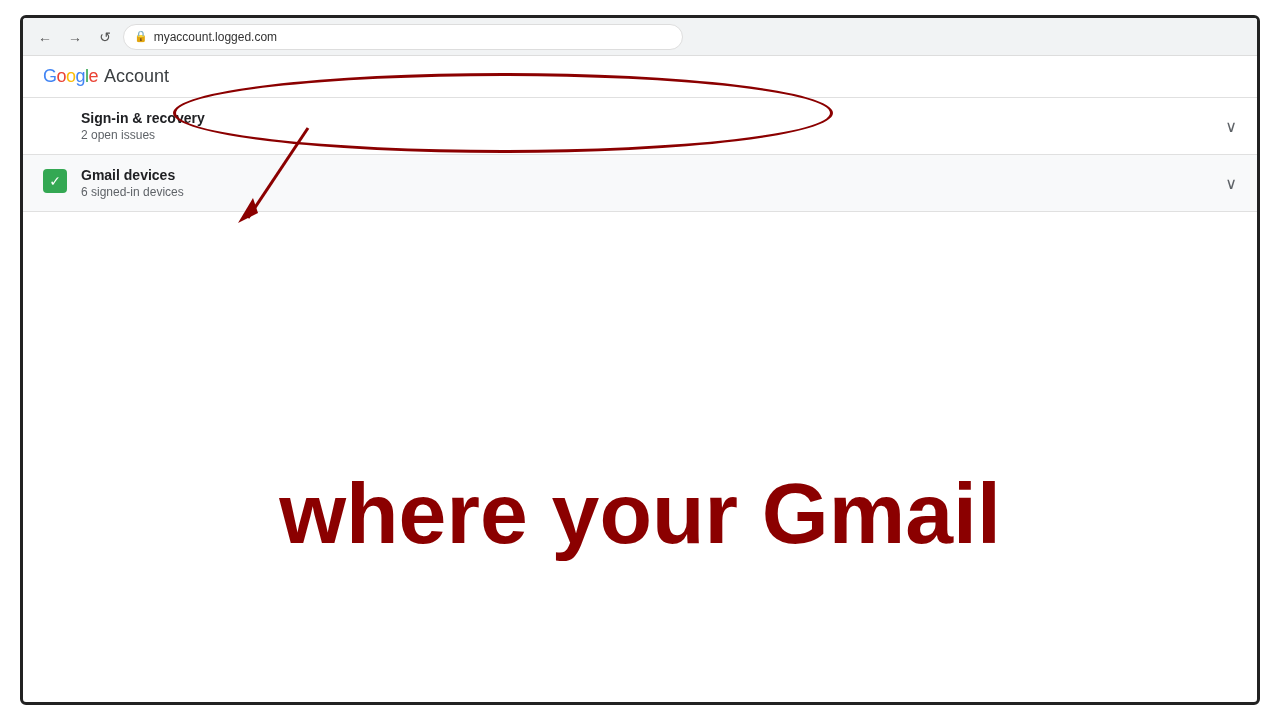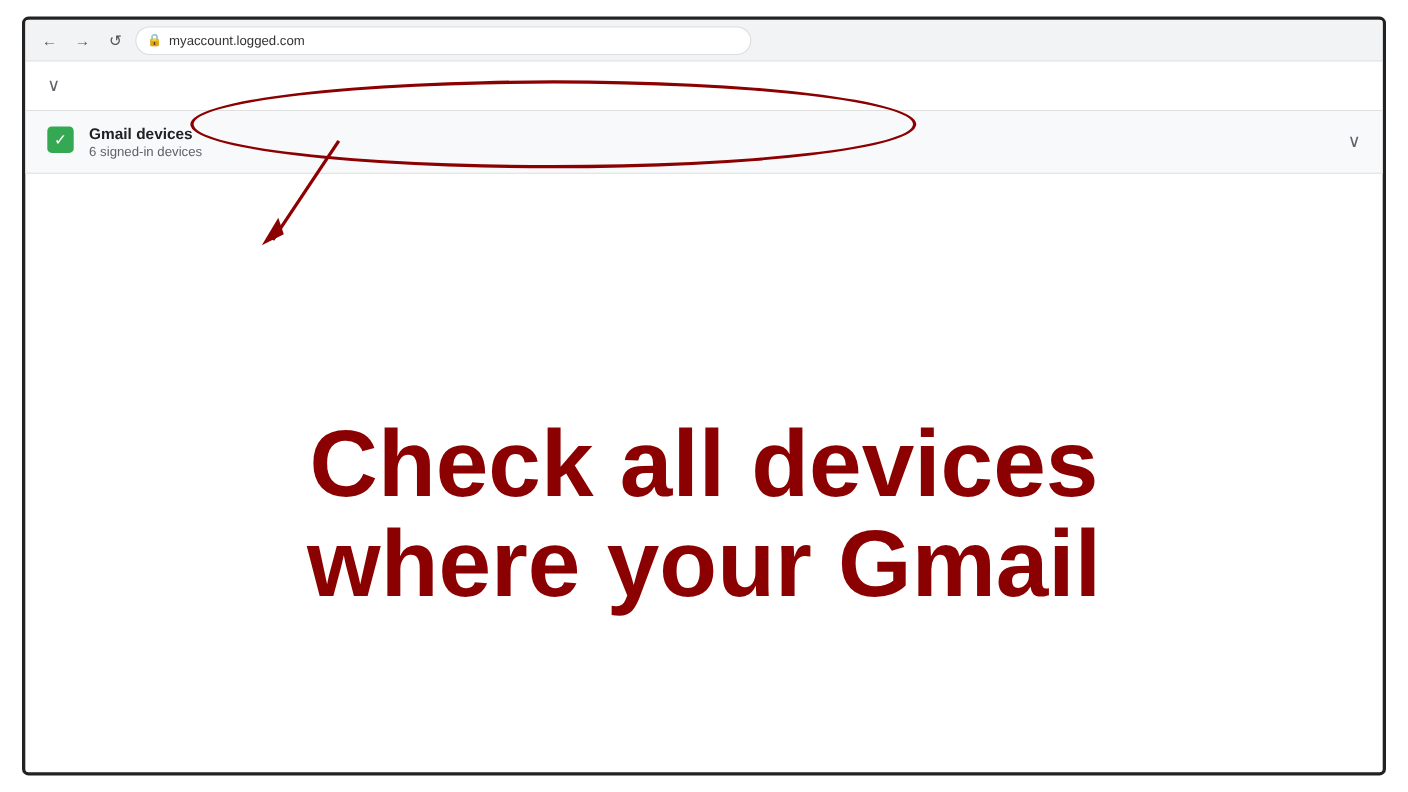--- a/index.html
+++ b/index.html
@@ -207,22 +207,35 @@
     <div class="browser-chrome">
       <button class="nav-btn">←</button>
       <button class="nav-btn">→</button>
       <button class="nav-btn">↺</button>
       <div class="address-bar">
         <span class="lock-icon">🔒</span>
         <span>myaccount.logged.com</span>
       </div>
     </div>
 
+    <div class="google-account-header">
+      <span class="google-logo">
+        <span class="g-blue">G</span><span class="g-red">o</span><span class="g-yellow">o</span><span class="g-blue">g</span><span class="g-green">l</span><span class="g-red">e</span>
+      </span>
+      <span class="account-text">Account</span>
+    </div>
 
     <div class="account-row">
+      <div class="account-row-left">
+        <div class="no-check-spacer"></div>
+        <div>
+          <div class="row-title">Sign-in &amp; recovery</div>
+          <div class="row-sub">2 open issues</div>
+        </div>
+      </div>
       <span class="chevron-down">∨</span>
     </div>
 
     <div class="account-row" style="background:#f8f9fa;">
       <div class="account-row-left">
         <div class="check-icon">✓</div>
         <div>
           <div class="row-title">Gmail devices</div>
           <div class="row-sub">6 signed-in devices</div>
         </div>
@@ -234,18 +247,18 @@
 
     <svg class="arrow-annotation" width="120" height="110" viewBox="0 0 120 110">
       <line x1="80" y1="5" x2="20" y2="95" stroke="#8B0000" stroke-width="3"></line>
       <polygon points="10,100 30,90 25,75" fill="#8B0000"></polygon>
     </svg>
 
   </div>
 
   <div class="big-text-area">
     <div class="big-text">
-      <span>Check all devices</span><br>
+      <br>
       <span>where your Gmail</span><br>
     </div>
   </div>
 
 </div>
 
 </body></html>

